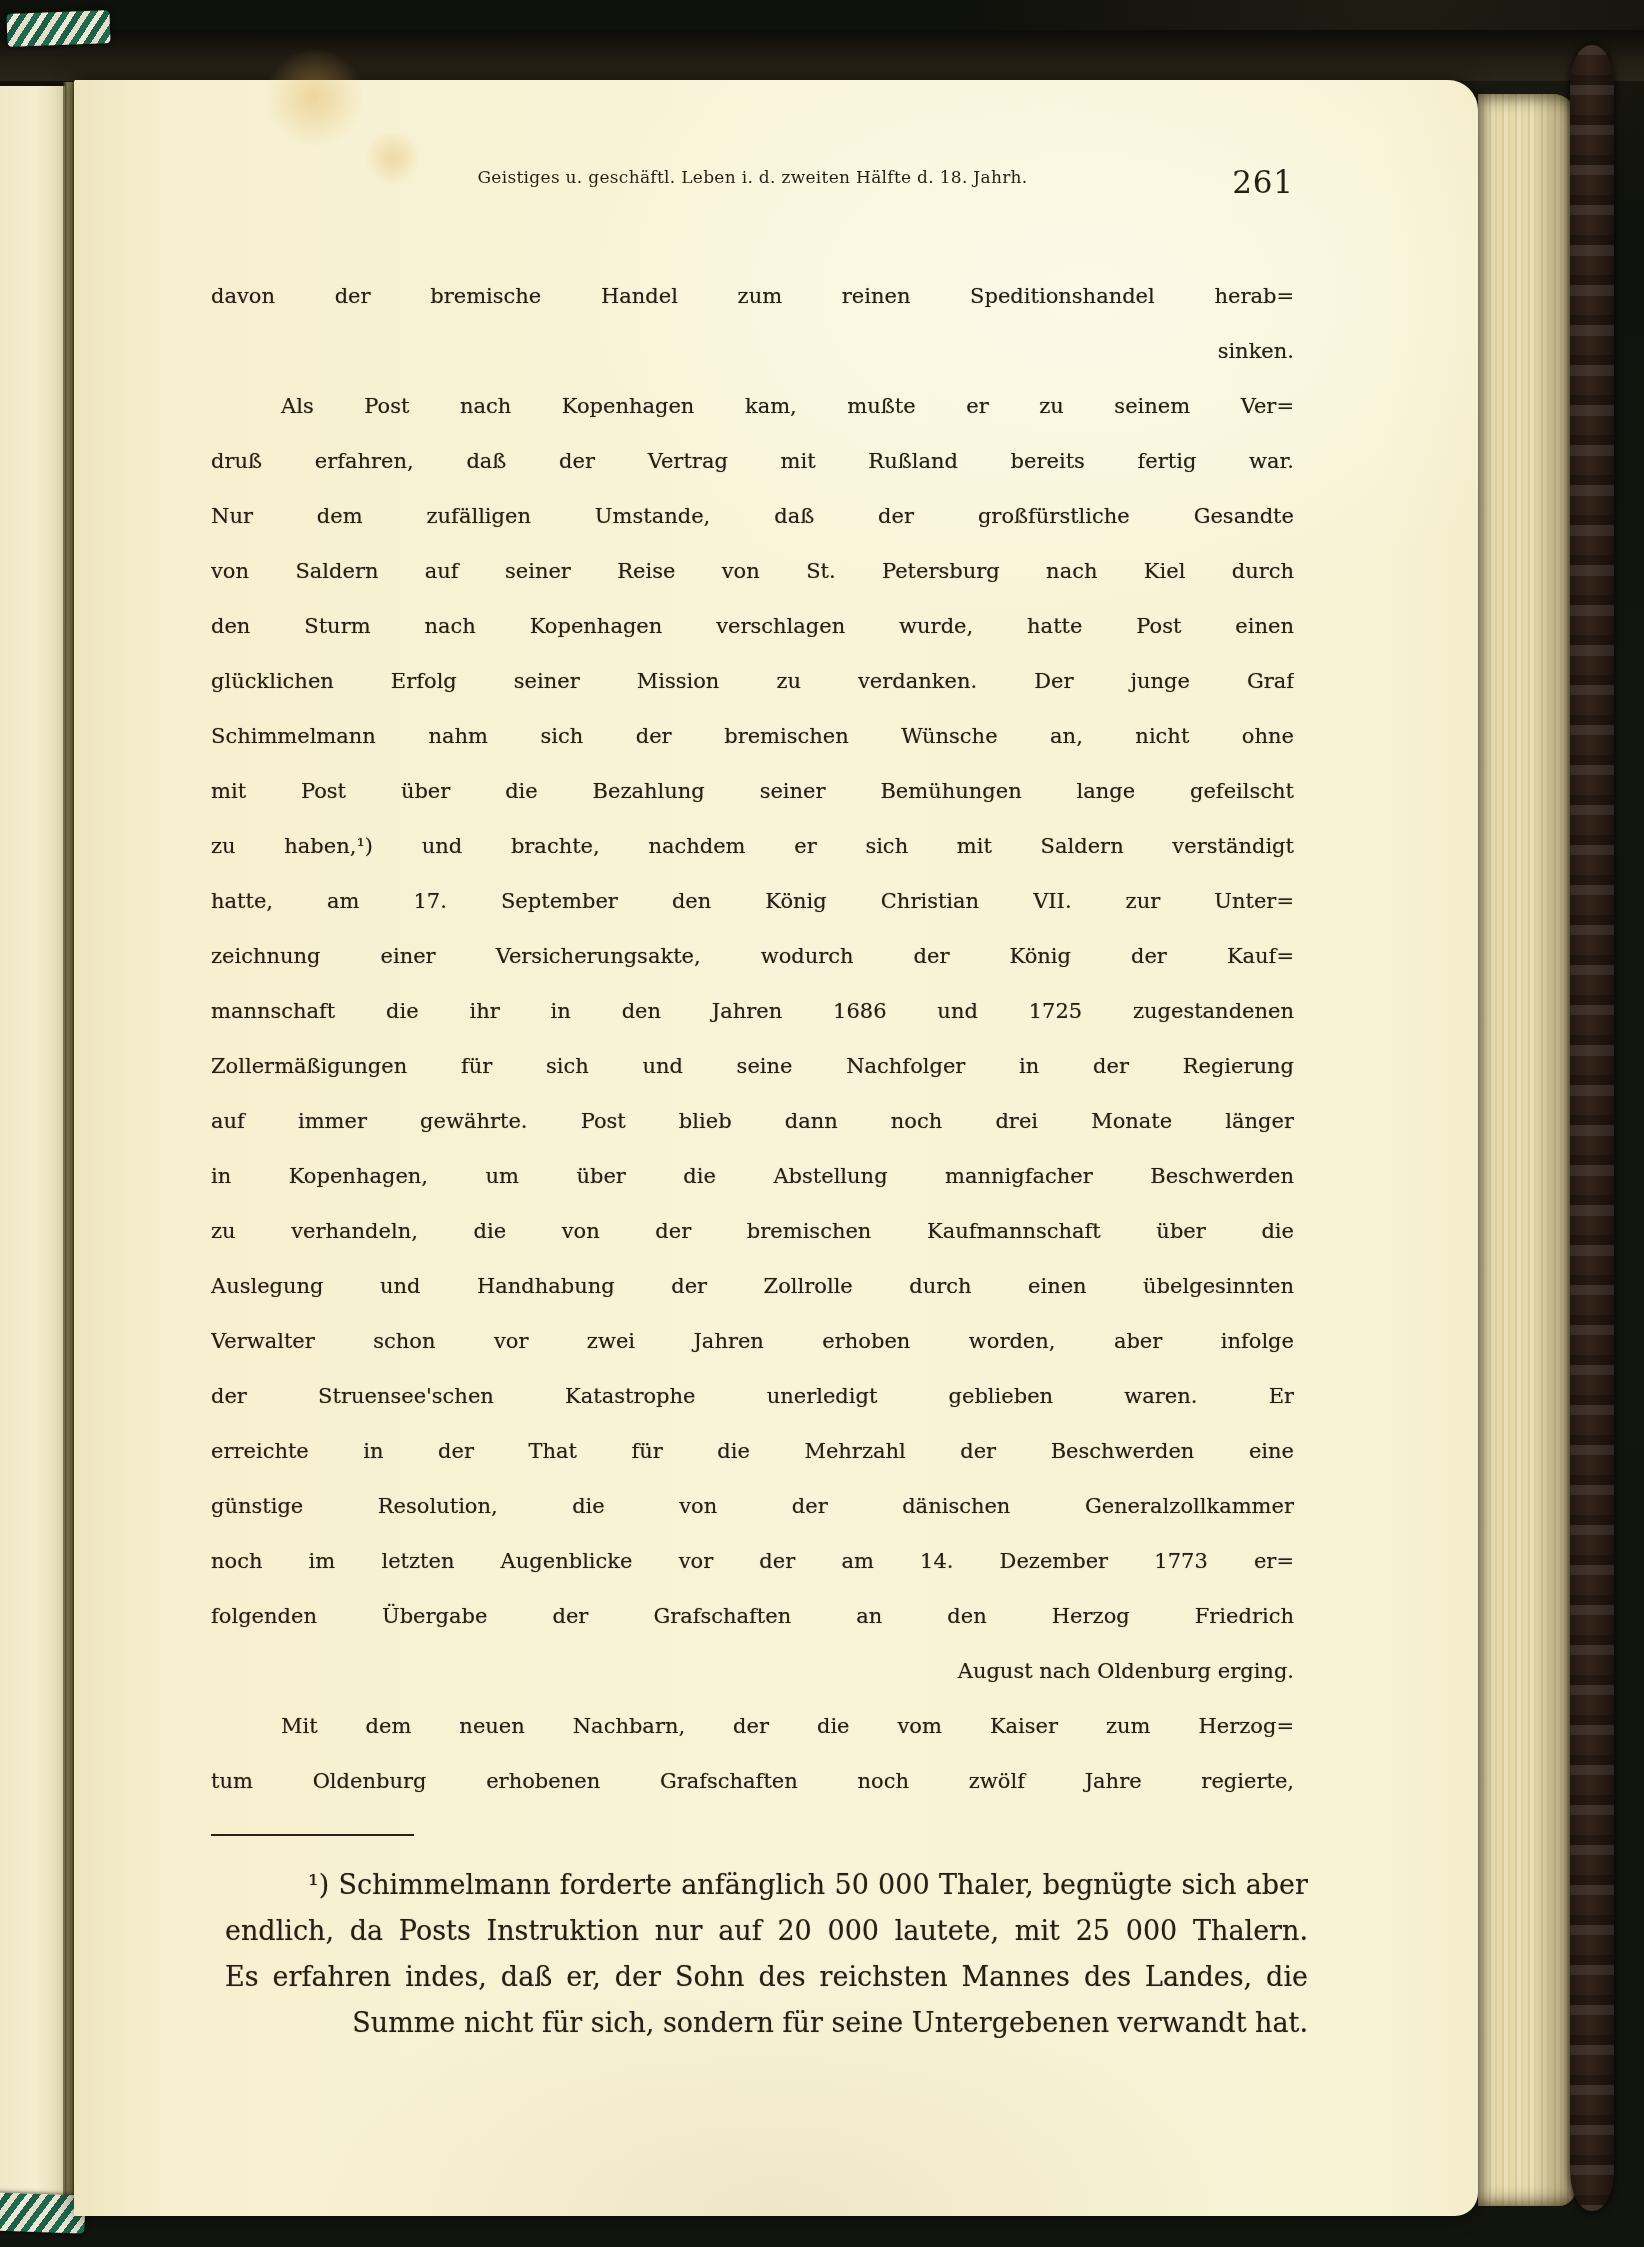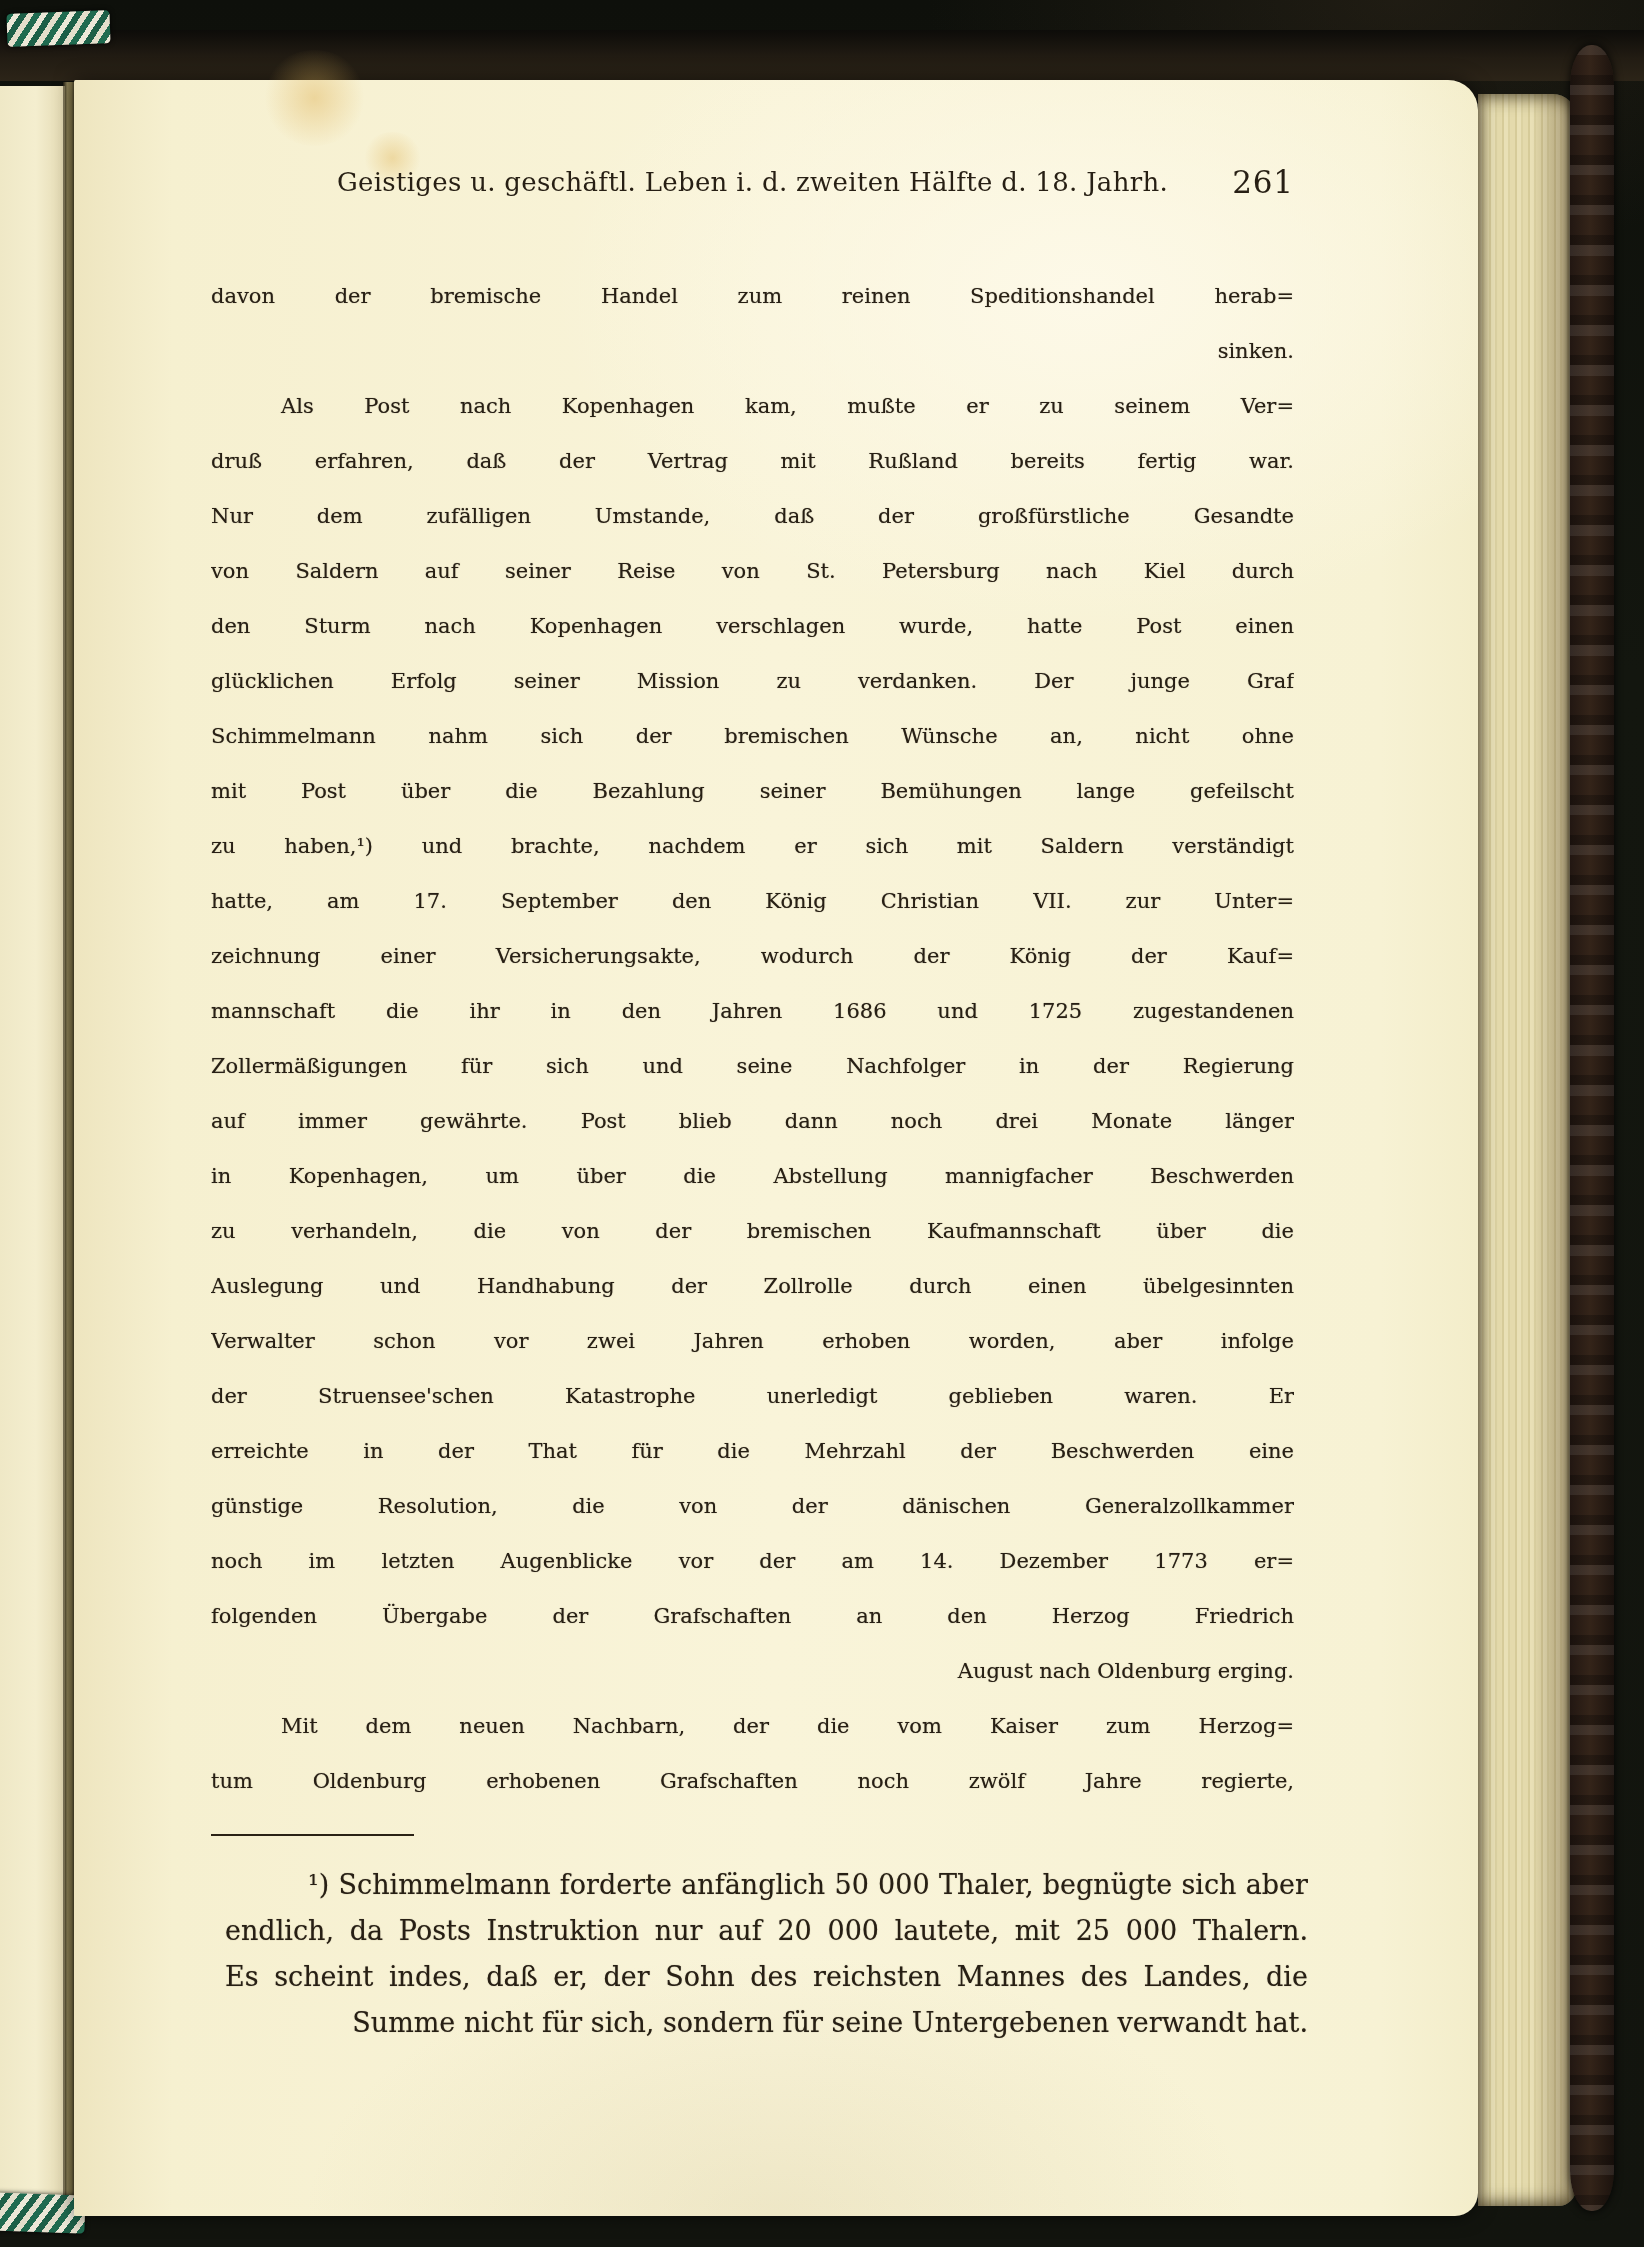--- a/index.html
+++ b/index.html
@@ -58,21 +58,21 @@
       radial-gradient(ellipse 786px 437px at 50% 100%, rgba(205,190,140,.25) 0%, rgba(0,0,0,0) 60%),
       linear-gradient(90deg,#eee5bf 0%,#f6f0d0 7%,#f9f4d9 50%,#f7f2d4 93%,#f3edca 100%);
     border-radius:1.7px 30px 23px 1.7px;
     box-shadow:0 0 19px rgba(0,0,0,.55);
   }
   .stain{position:absolute;border-radius:50%;pointer-events:none;}
   .stain.s1{left:188px;top:-30px;width:105px;height:96px;background:radial-gradient(circle,rgba(224,180,90,.45) 0%,rgba(224,180,90,0) 70%);}
   .stain.s2{left:288px;top:52px;width:61px;height:52px;background:radial-gradient(circle,rgba(222,176,80,.38) 0%,rgba(222,176,80,0) 70%);}
   
   .running-head{position:absolute;left:137px;top:87px;width:1083px;height:40px;color:var(--ink);}
-  .rh-title{display:block;text-align:center;font-size:26px;letter-spacing:0.3px;}
+  .rh-title{display:block;text-align:center;font-size:17px;letter-spacing:0.3px;}
   .rh-num{position:absolute;right:0;top:-3.5px;font-size:31px;font-weight:normal;letter-spacing:0.9px;}
   .bodytext{position:absolute;left:137px;top:189px;width:1083px;color:var(--ink);font-size:21px;line-height:55px;}
   .bodytext .line{height:55px;overflow:hidden;text-shadow:0 0 0.9px rgba(39,31,20,.55);}
   .jl{text-align:justify;text-align-last:justify;}
   .pl{text-align:right;}
   .bodytext .ind{text-indent:70px;}
   .fn-sep{position:absolute;left:137px;top:1754px;width:203px;border-top:2.6px solid #2a2215;}
   .footnote{position:absolute;left:151px;top:1782px;width:1083px;color:var(--ink);font-size:27px;line-height:46px;}
   .footnote .line{height:46px;overflow:hidden;text-shadow:0 0 0.9px rgba(39,31,20,.5);}
   .footnote .ind{text-indent:83px;}
@@ -127,18 +127,18 @@
         <div class="line pl">August nach Oldenburg erging.</div>
         <div class="line jl ind">Mit dem neuen Nachbarn, der die vom Kaiser zum Herzog=</div>
         <div class="line jl">tum Oldenburg erhobenen Grafschaften noch zwölf Jahre regierte,</div>
       </div>
 
     <div class="fn-sep"></div>
 
     <div class="footnote">
         <div class="line jl ind">¹) Schimmelmann forderte anfänglich 50 000 Thaler, begnügte sich aber</div>
         <div class="line jl">endlich, da Posts Instruktion nur auf 20 000 lautete, mit 25 000 Thalern.</div>
-        <div class="line jl">Es scheint indes, daß er, der Sohn des reichsten Mannes des Landes, die</div>
+        <div class="line jl">Es erfahren indes, daß er, der Sohn des reichsten Mannes des Landes, die</div>
         <div class="line pl">Summe nicht für sich, sondern für seine Untergebenen verwandt hat.</div>
       </div>
   </div>
 </div>
 
 
 </body></html>

